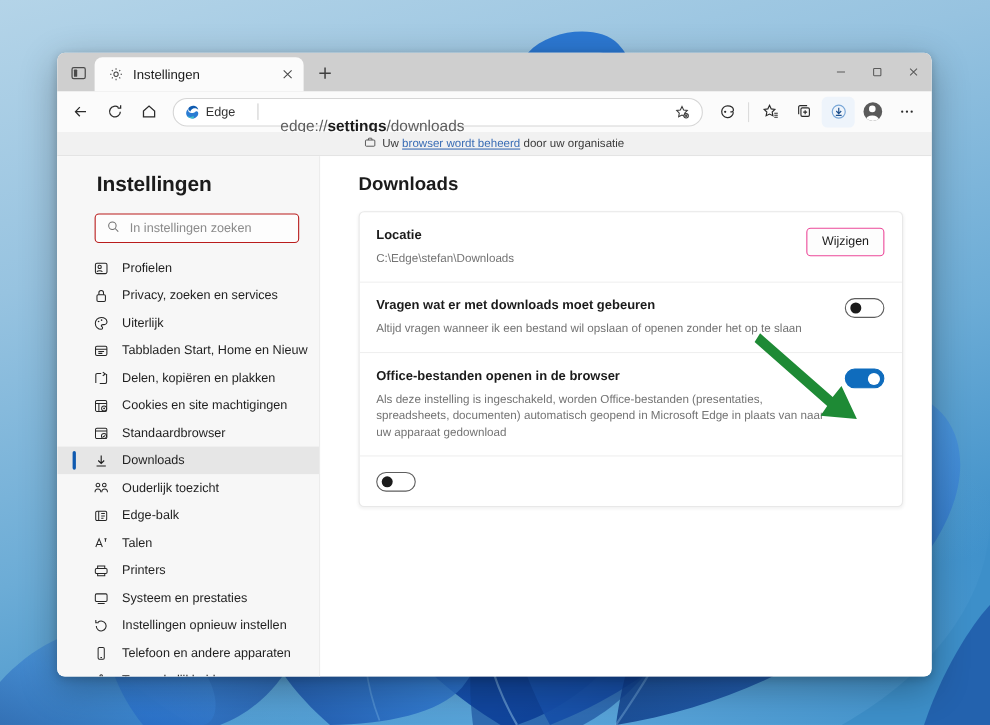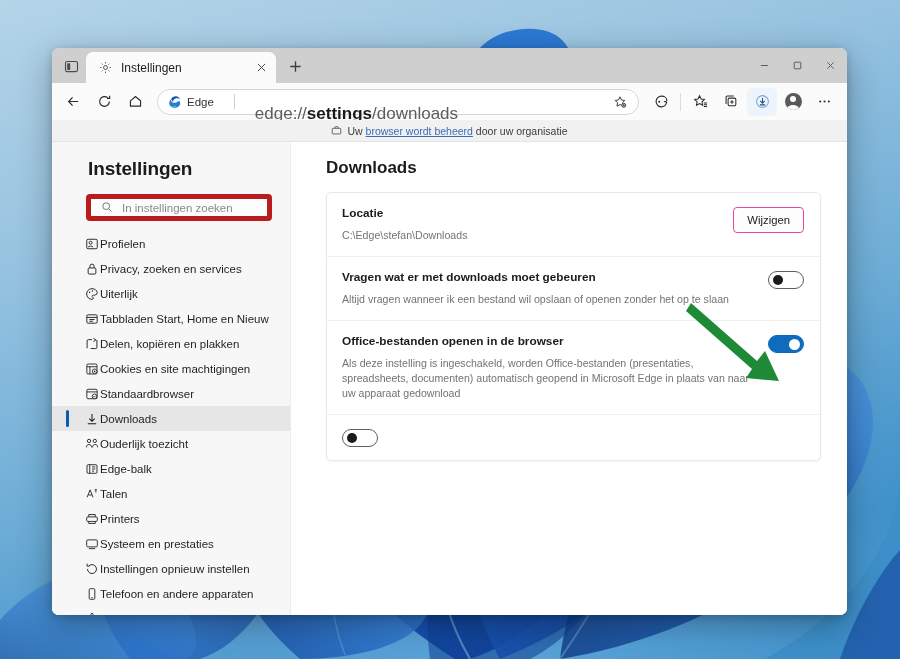--- a/index.html
+++ b/index.html
@@ -115,21 +115,21 @@
     gap: 20px;
     min-width: 0;
   }
   .omni-brand {
     display: flex; align-items: center; gap: 5px;
     font-size: 11.5px; color: #333;
     flex: 0 0 auto;
   }
   .omni-sep { width: 1px; height: 15px; background: #d0d0d0; flex: 0 0 1px; }
   .omni-url {
-    font-size: 17px; color: #5d5d5d;
+    font-size: 14px; color: #5d5d5d;
     white-space: nowrap; overflow: hidden; text-overflow: ellipsis;
     flex: 1 1 auto;
     margin-top: 24px;
   }
   .omni-url b { color: #1b1b1b; font-weight: 700; }
   .omni-fav { width: 24px; height: 22px; display:flex; align-items:center; justify-content:center; border-radius:4px; flex:0 0 24px;}
   .tb-right { display: flex; align-items: center; gap: 1px; flex: 0 0 auto; }
   .tb-divider { width:1px; height:18px; background:#dcdcdc; margin:0 3px; }
   .tb-btn.active-dl {
     background: #eef4fb;
@@ -179,31 +179,32 @@
   .side-title {
     font-size: 19px; font-weight: 600; color: #1b1b1b;
     padding: 0 0 0 36px;
     margin-bottom: 14px;
     letter-spacing: -0.1px;
   }
   .side-search {
     margin: 0 18px 10px 34px;
     height: 27px;
     background: #fdfdfd;
-    border: 5px solid #b91c1c;
+    border: 1px solid #b91c1c;
     border-radius: 4px;
     display: flex; align-items: center;
     gap: 9px;
     padding: 0 10px;
   }
   .side-search-ph { font-size: 11.5px; color: #8a8a8a; }
   .nav { display: flex; flex-direction: column; }
   .nav-item {
     height: 25px;
     display: flex; align-items: center;
+    gap: 11px;
     padding-left: 32px;
     position: relative;
     font-size: 11.5px;
     color: #1f1f1f;
   }
   .nav-item .nico { width: 16px; height: 16px; display:flex; align-items:center; justify-content:center; flex:0 0 16px; }
   .nav-item.selected { background: #e6e6e6; }
   .nav-item.selected::before {
     content: '';
     position: absolute; left: 14px; top: 4px;

